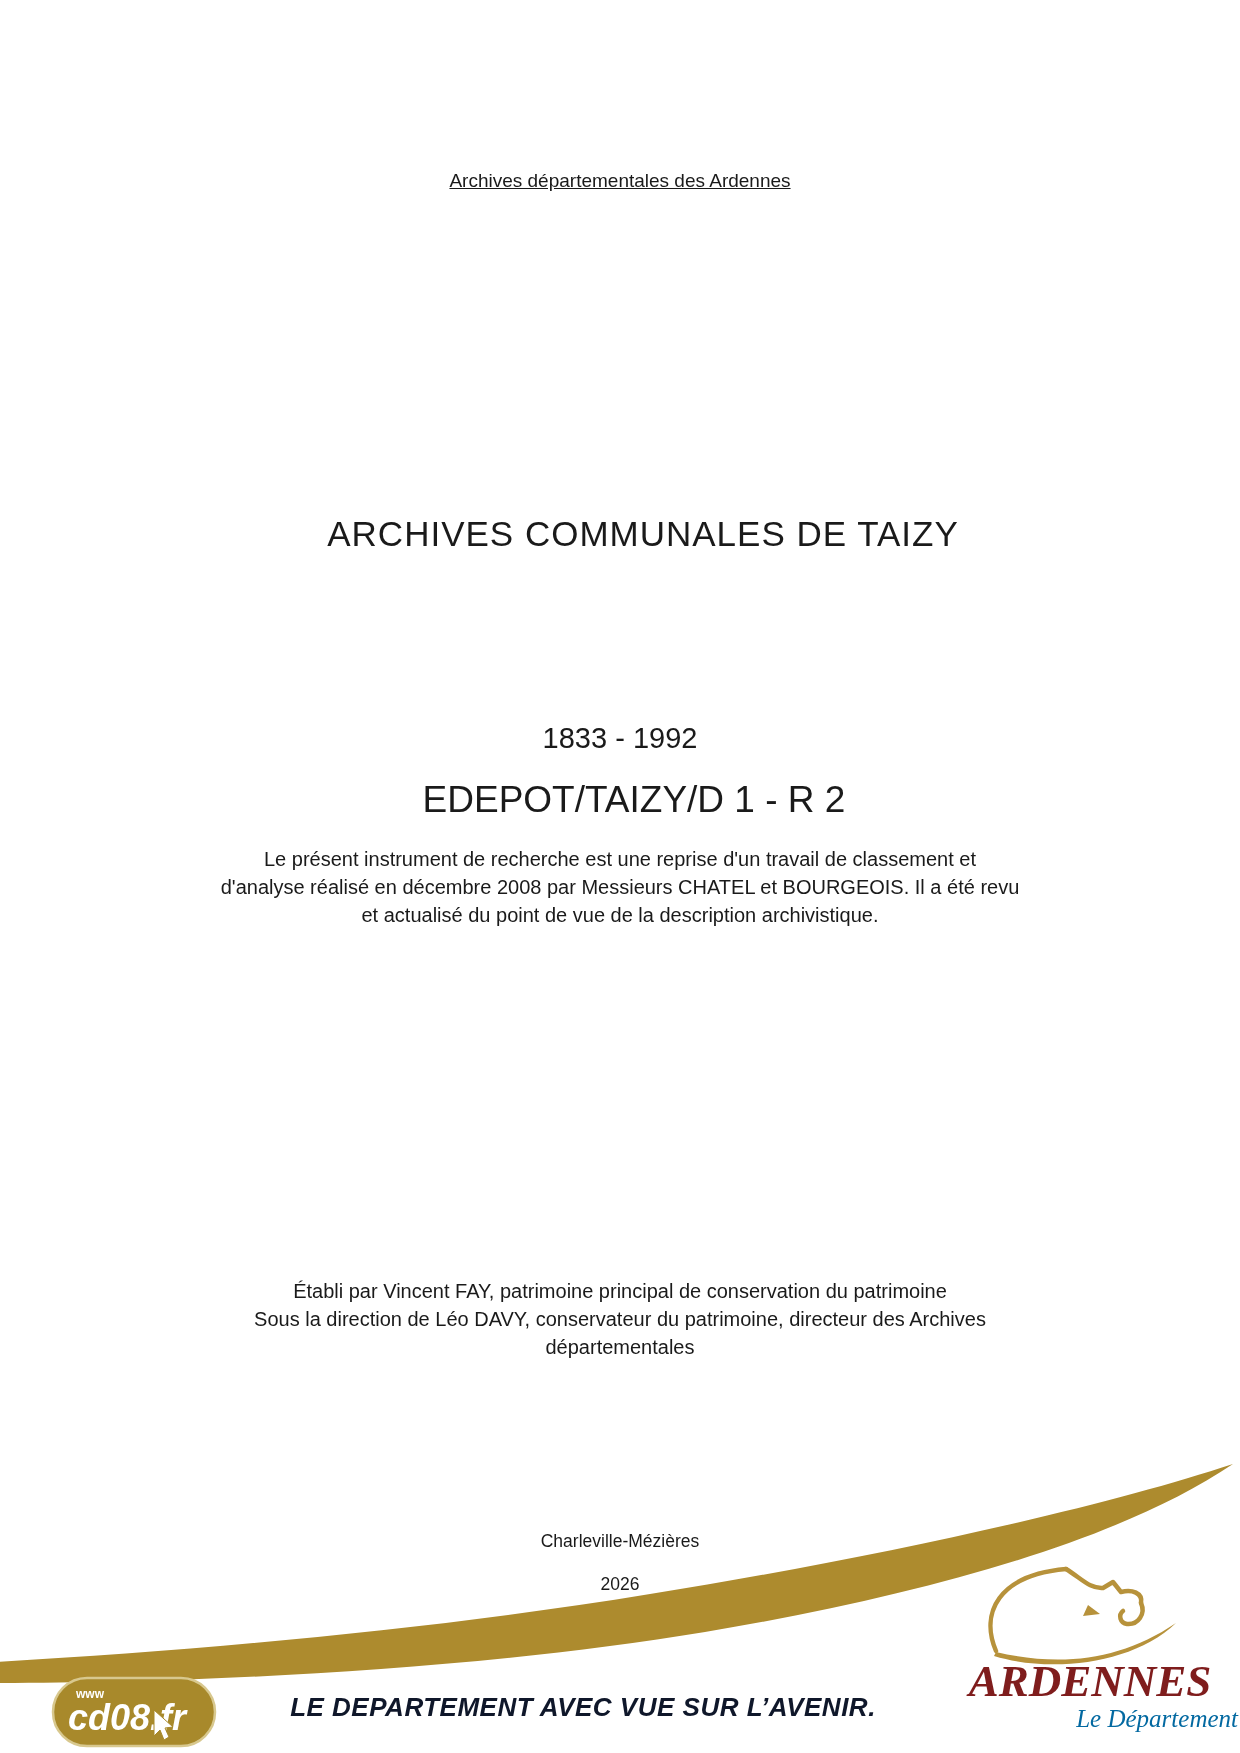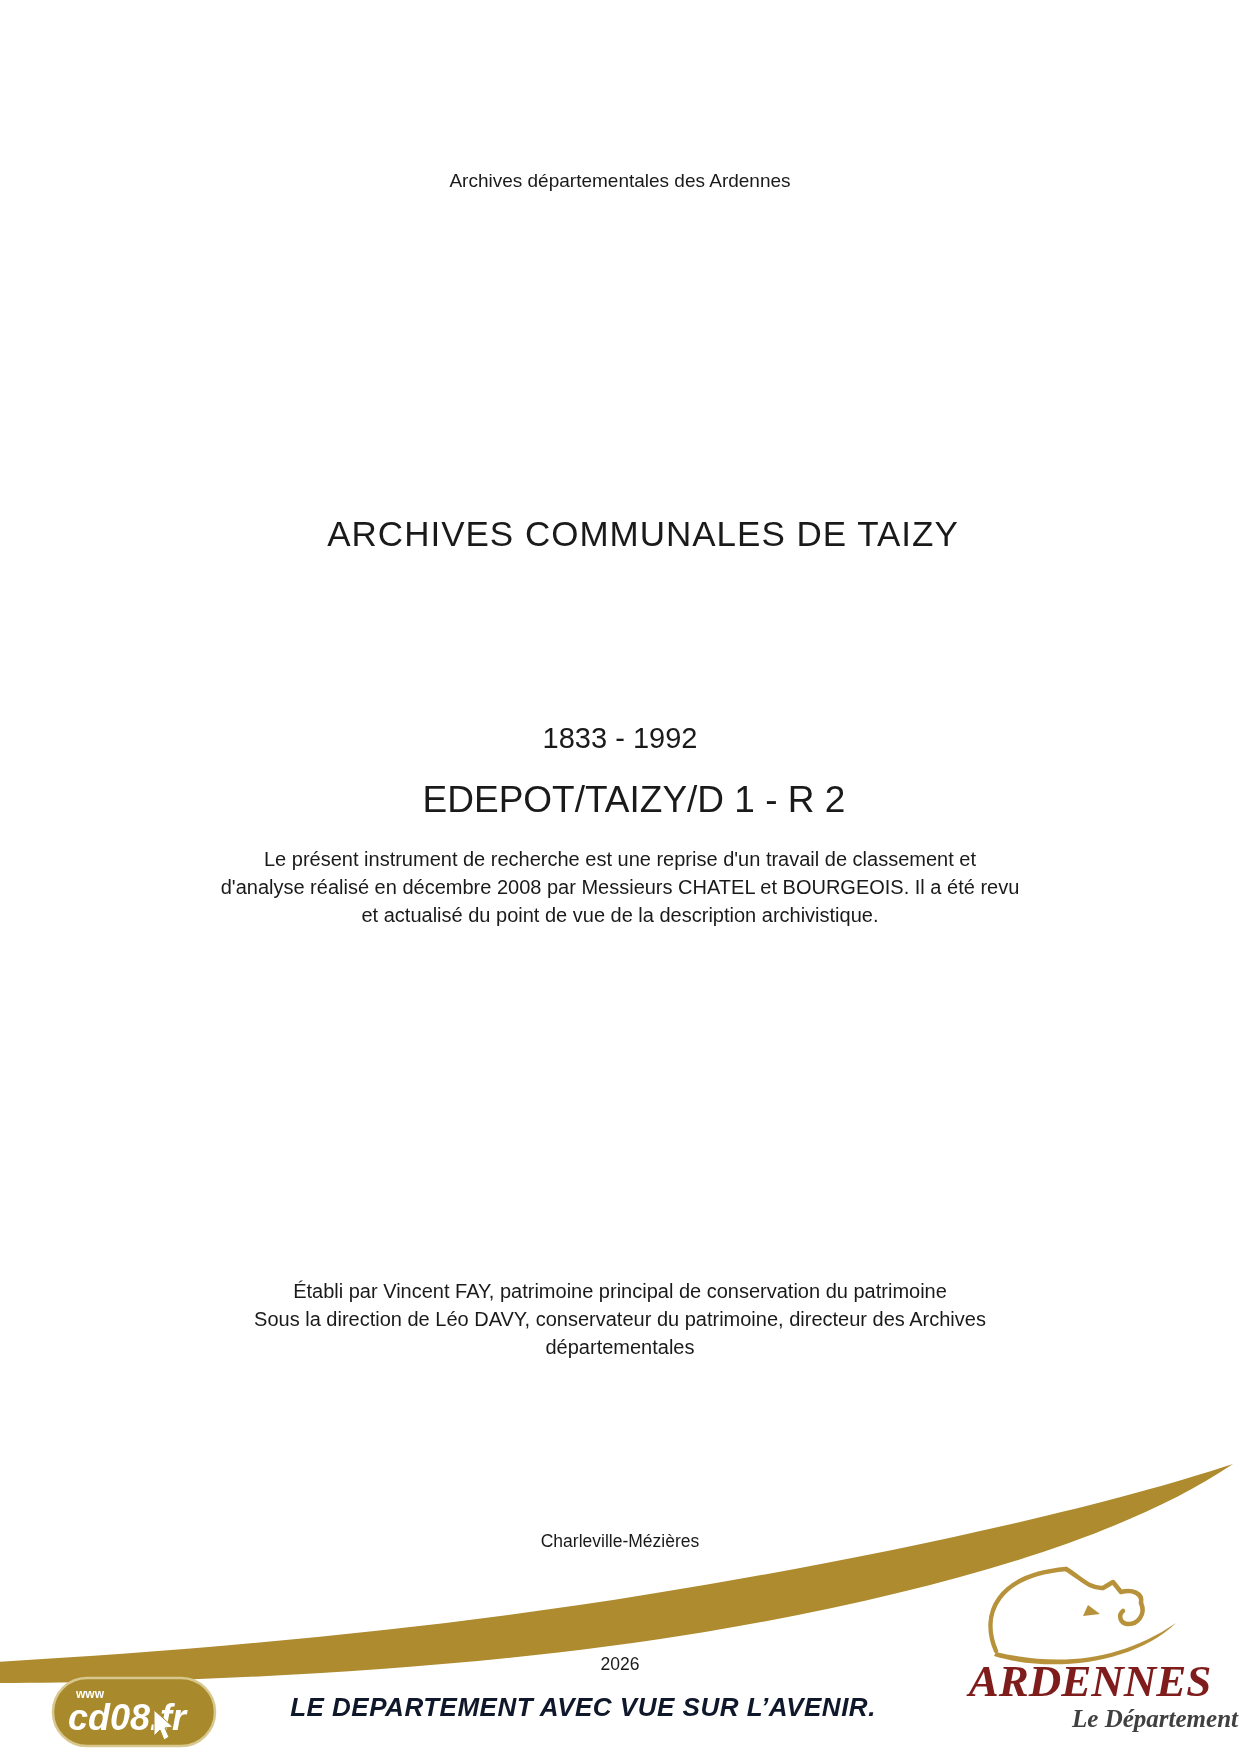--- a/index.html
+++ b/index.html
@@ -10,28 +10,28 @@
     color: #1a1a1a;
   }
   .page {
     position: relative;
     width: 1240px; height: 1753px;
     overflow: hidden;
     background: #ffffff;
   }
   .abs { position: absolute; left: 0; width: 1240px; text-align: center; }
 
-  .publisher   { top: 170px; font-size: 19px; }
+  .publisher   { top: 170px; font-size: 19px; text-decoration: underline; }
   .doc-title   { top: 514px; font-size: 35px; font-weight: 400; letter-spacing: 1px; margin: 0; padding-left: 23px; }
   .date-range  { top: 722px; font-size: 29px; }
   .reference   { top: 779px; font-size: 37px; margin-left: 14px; }
   .description { top: 845px; font-size: 20px; line-height: 28px; }
   .credits     { top: 1277px; font-size: 20px; line-height: 28px; }
   .place       { top: 1531px; font-size: 17.5px; }
-  .year        { top: 1654px; font-size: 17.5px; }
+  .year        { top: 1574px; font-size: 17.5px; }
 
   .swoosh-wrap { position: absolute; left: 0; top: 1380px; width: 1240px; height: 373px; z-index: 1; }
 
   .cd08-wrap { position: absolute; left: 50px; top: 1674px; width: 170px; height: 78px; z-index: 3; }
 
   .tagline {
     position: absolute; left: 283px; top: 1692px; width: 600px;
     text-align: center; z-index: 2;
     font-size: 26px; font-weight: 700; font-style: italic;
     color: #0f172a; letter-spacing: 0.5px; white-space: nowrap;
@@ -44,23 +44,23 @@
     text-align: center;
     font-family: "Liberation Serif", serif;
     font-style: italic; font-weight: 700;
     font-size: 45px; line-height: 45px;
     color: #7f1d1d; white-space: nowrap;
   }
   .ardennes-sub {
     position: absolute; left: 0; top: 151px; width: 298px;
     text-align: right;
     font-family: "Liberation Serif", serif;
-    font-style: italic; font-weight: 700;
+    font-style: italic; font-weight: 400;
     font-size: 25px; line-height: 26px;
-    color: #404040; white-space: nowrap;
+    color: #0369a1; white-space: nowrap;
   }
   .txt-layer { z-index: 2; }
 </style>
 </head>
 <body>
 
 <div class="page">
 
   <div class="abs publisher txt-layer">Archives départementales des Ardennes</div>
 

